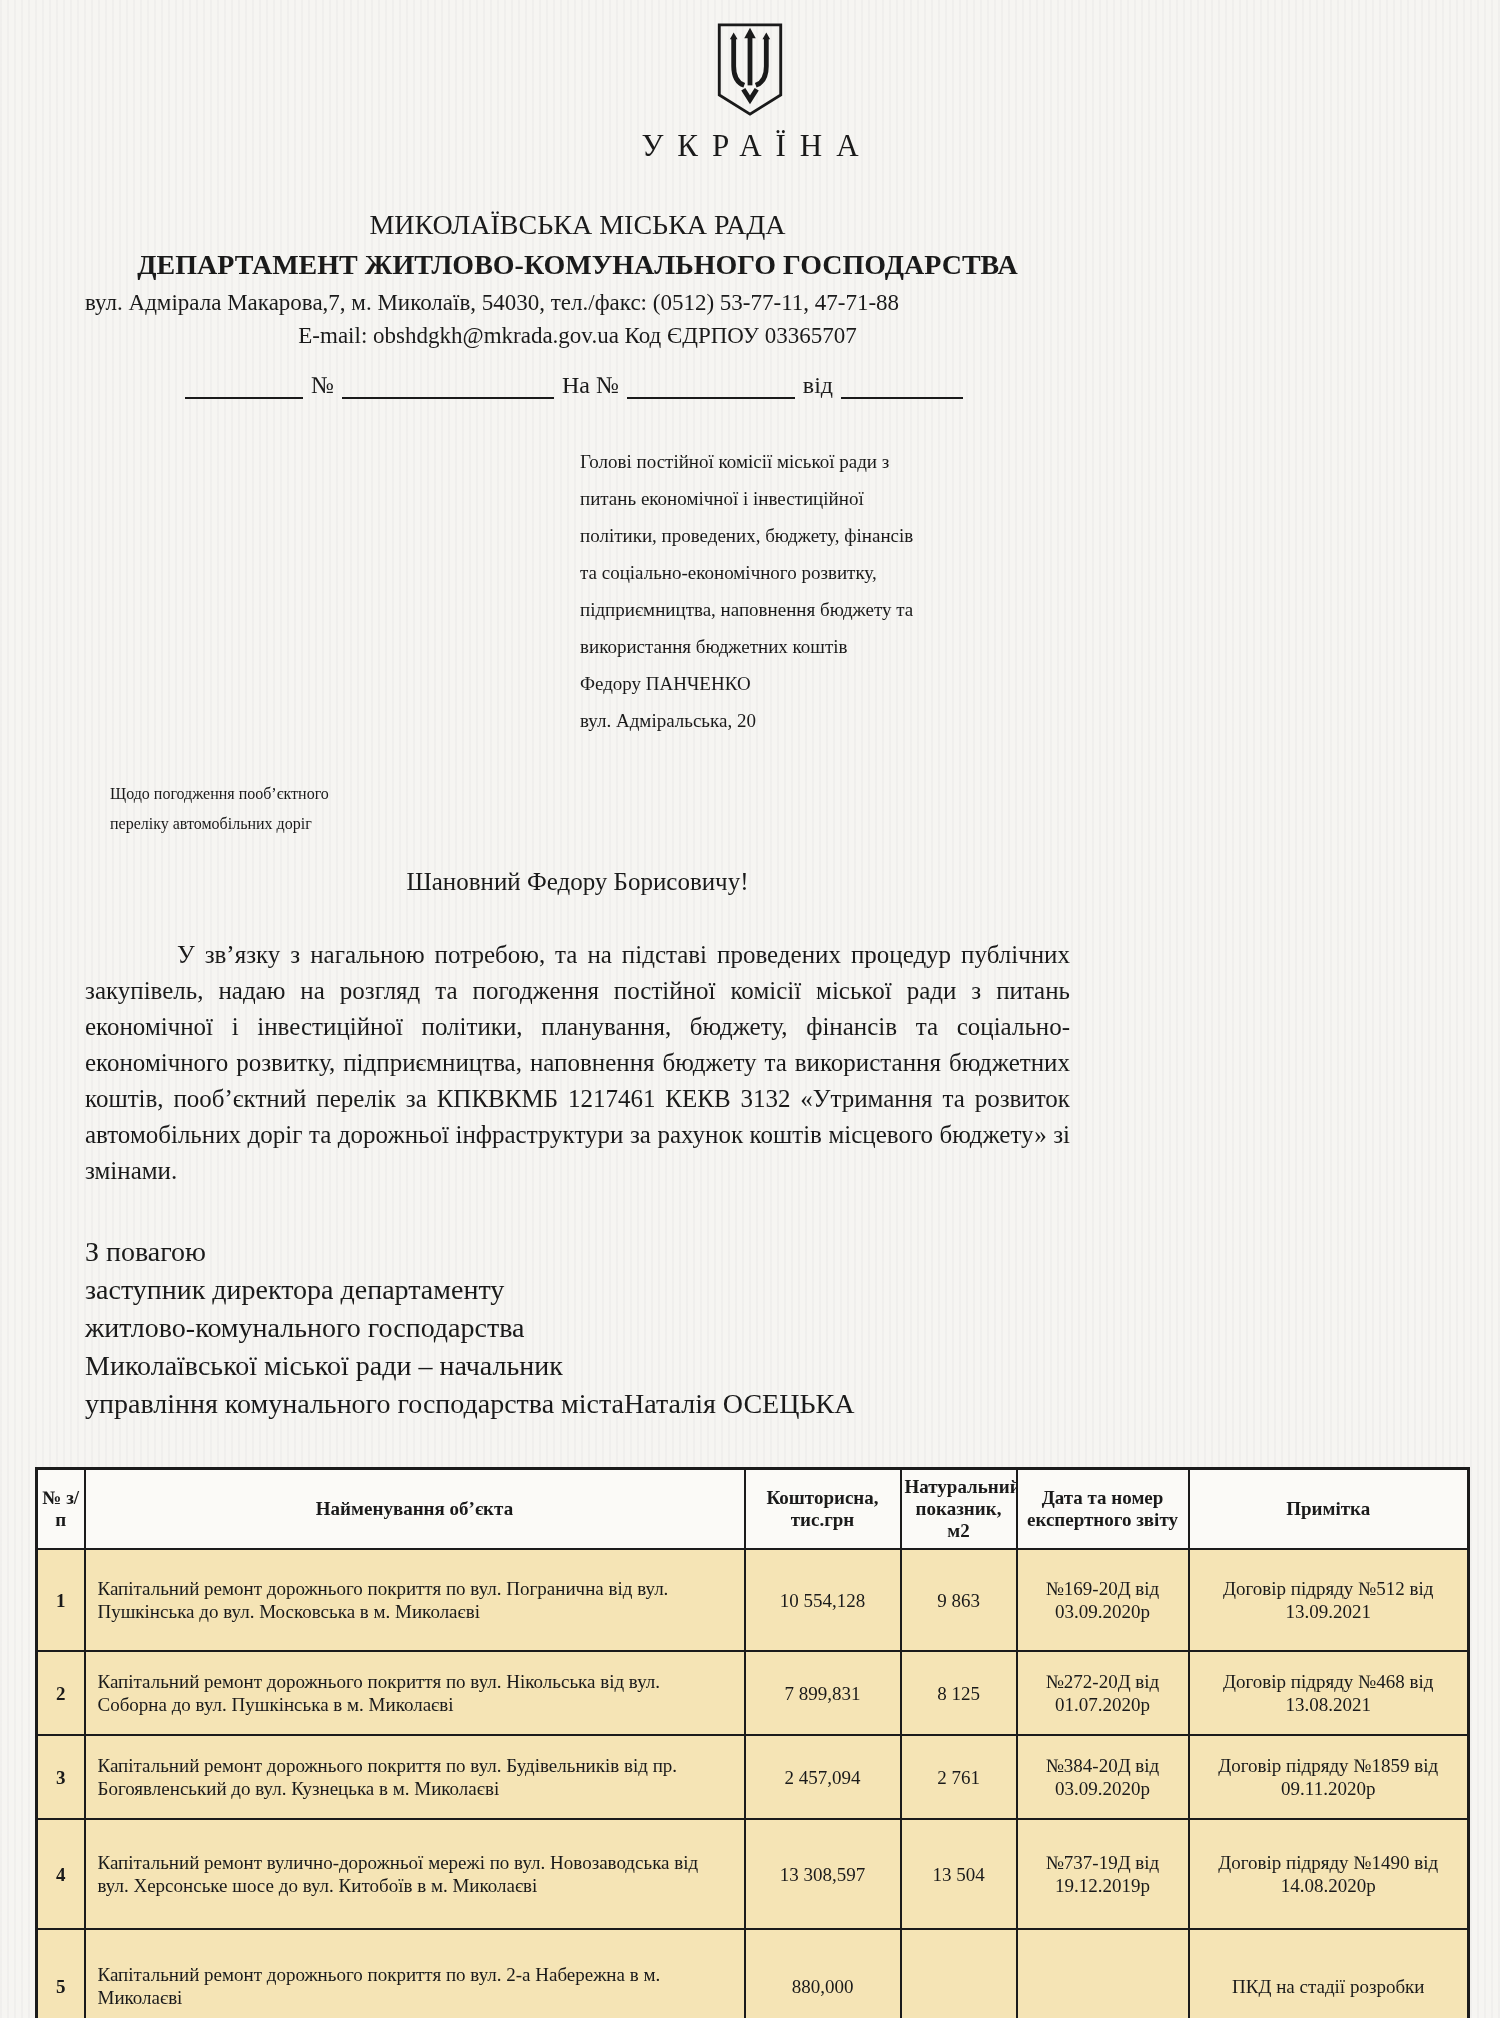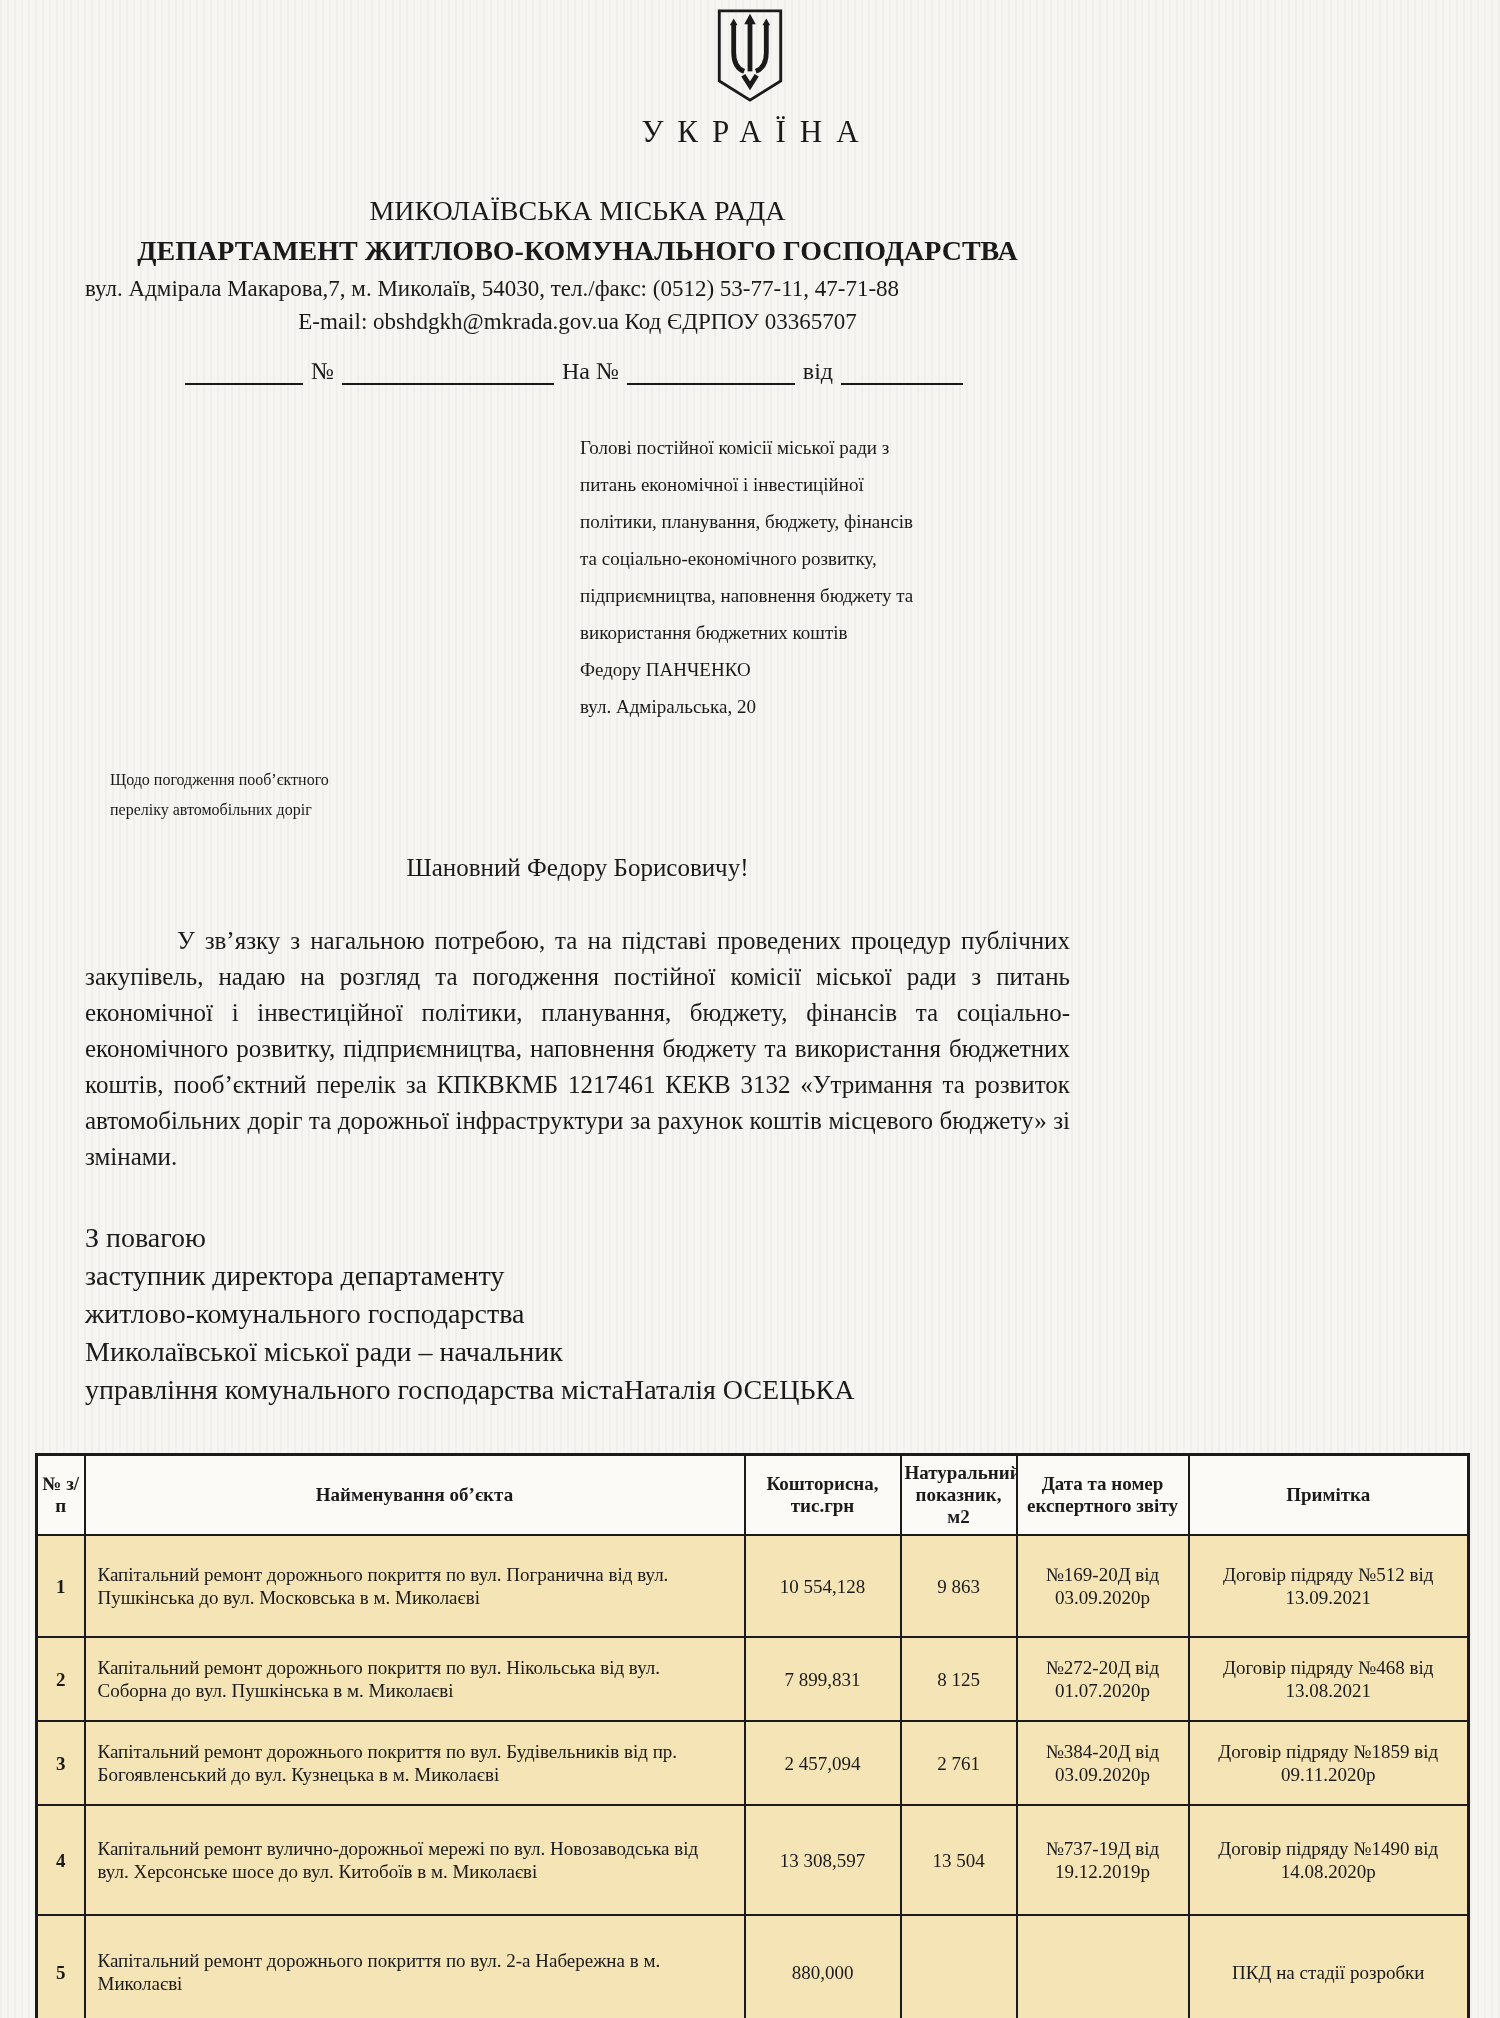--- a/index.html
+++ b/index.html
@@ -3,21 +3,21 @@
 <meta charset="utf-8">
 <style>
   html,body{margin:0;padding:0;}
   body{
     width:1500px;height:2018px;overflow:hidden;position:relative;
     background-color:#f6f5f2;
     background-image:repeating-linear-gradient(90deg, rgba(110,110,125,0.045) 0 2px, rgba(0,0,0,0) 2px 7px);
     font-family:"Liberation Serif","DejaVu Serif",serif;
     color:#1a1a1a;
   }
-  .emblem-block{padding-top:8px;text-align:center;}
+  .emblem-block{padding-top:22px;text-align:center;}
   .country{margin-top:6px;font-size:31px;letter-spacing:0.45em;padding-left:0.45em;}
   .letter{margin-left:85px;width:985px;}
   .org1{margin-top:44px;text-align:center;font-size:28px;line-height:34px;}
   .org2{margin-top:5px;text-align:center;font-size:28px;font-weight:bold;line-height:36px;}
   .addr{margin-top:5px;text-align:left;font-size:23px;line-height:30px;}
   .email{margin-top:3px;text-align:center;font-size:23px;line-height:30px;}
   .ref-line{margin-top:14px;margin-left:100px;font-size:24px;display:flex;align-items:flex-end;gap:8px;height:34px;}
   .ul{display:inline-block;border-bottom:2px solid #1a1a1a;height:28px;}
   .w120{width:118px}.w215{width:212px}.w170{width:168px}.w125{width:122px}
   .recipient{margin-top:44px;margin-left:495px;font-size:19px;line-height:37px;}
@@ -73,21 +73,21 @@
     <span class="ul w215"></span>
     <span>На №</span>
     <span class="ul w170"></span>
     <span>від</span>
     <span class="ul w125"></span>
   </div>
 
   <div class="recipient">
     <div>Голові постійної комісії міської ради з</div>
     <div>питань економічної і інвестиційної</div>
-    <div>політики, планування, бюджету, фінансів</div>
+    <div>політики, проведених, бюджету, фінансів</div>
     <div>та соціально-економічного розвитку,</div>
     <div>підприємництва, наповнення бюджету та</div>
     <div>використання бюджетних коштів</div>
     <div>Федору ПАНЧЕНКО</div>
     <div>вул. Адміральська, 20</div>
   </div>
 
   <div class="subject">
     <div>Щодо погодження пооб’єктного</div>
     <div>переліку автомобільних доріг</div>

